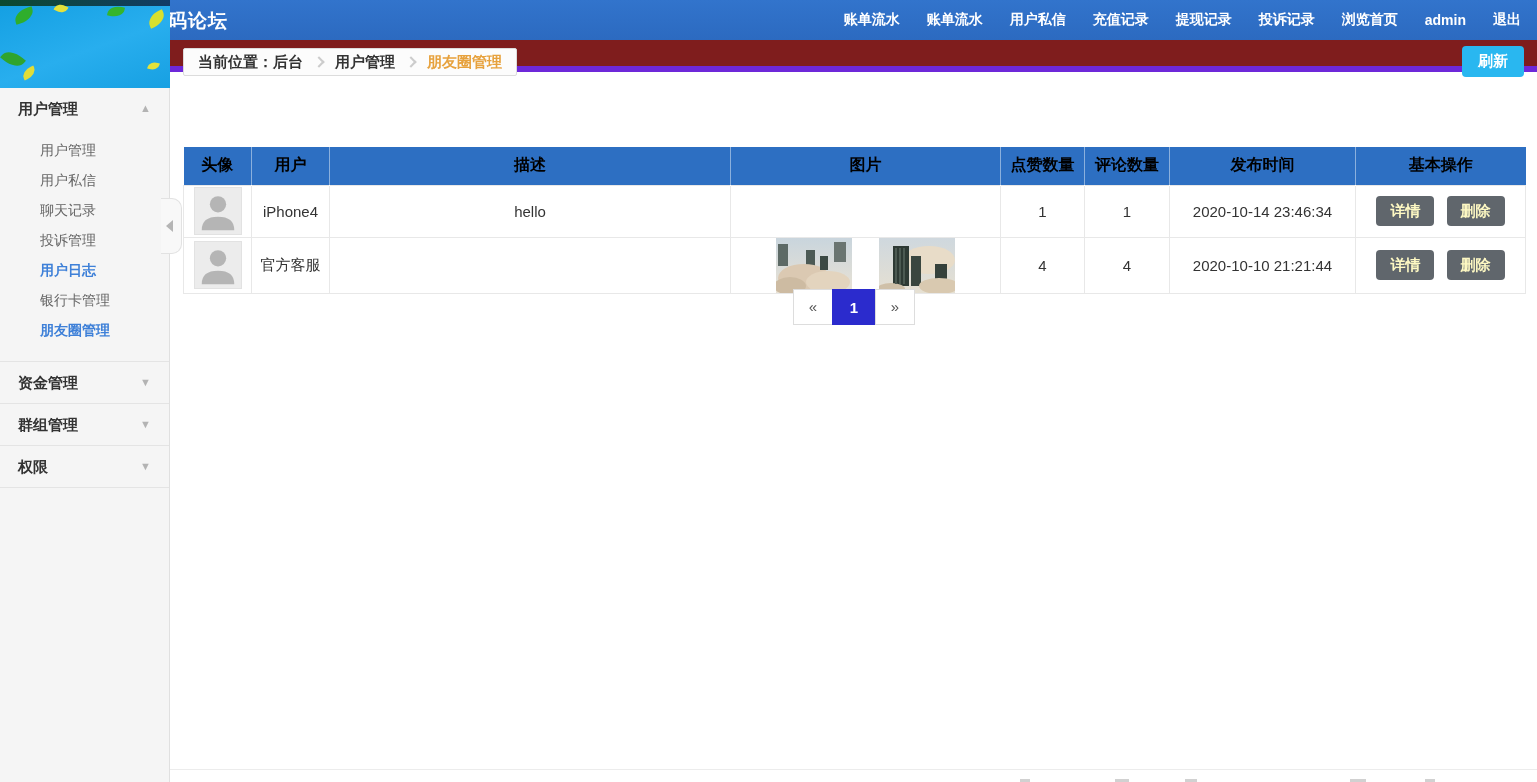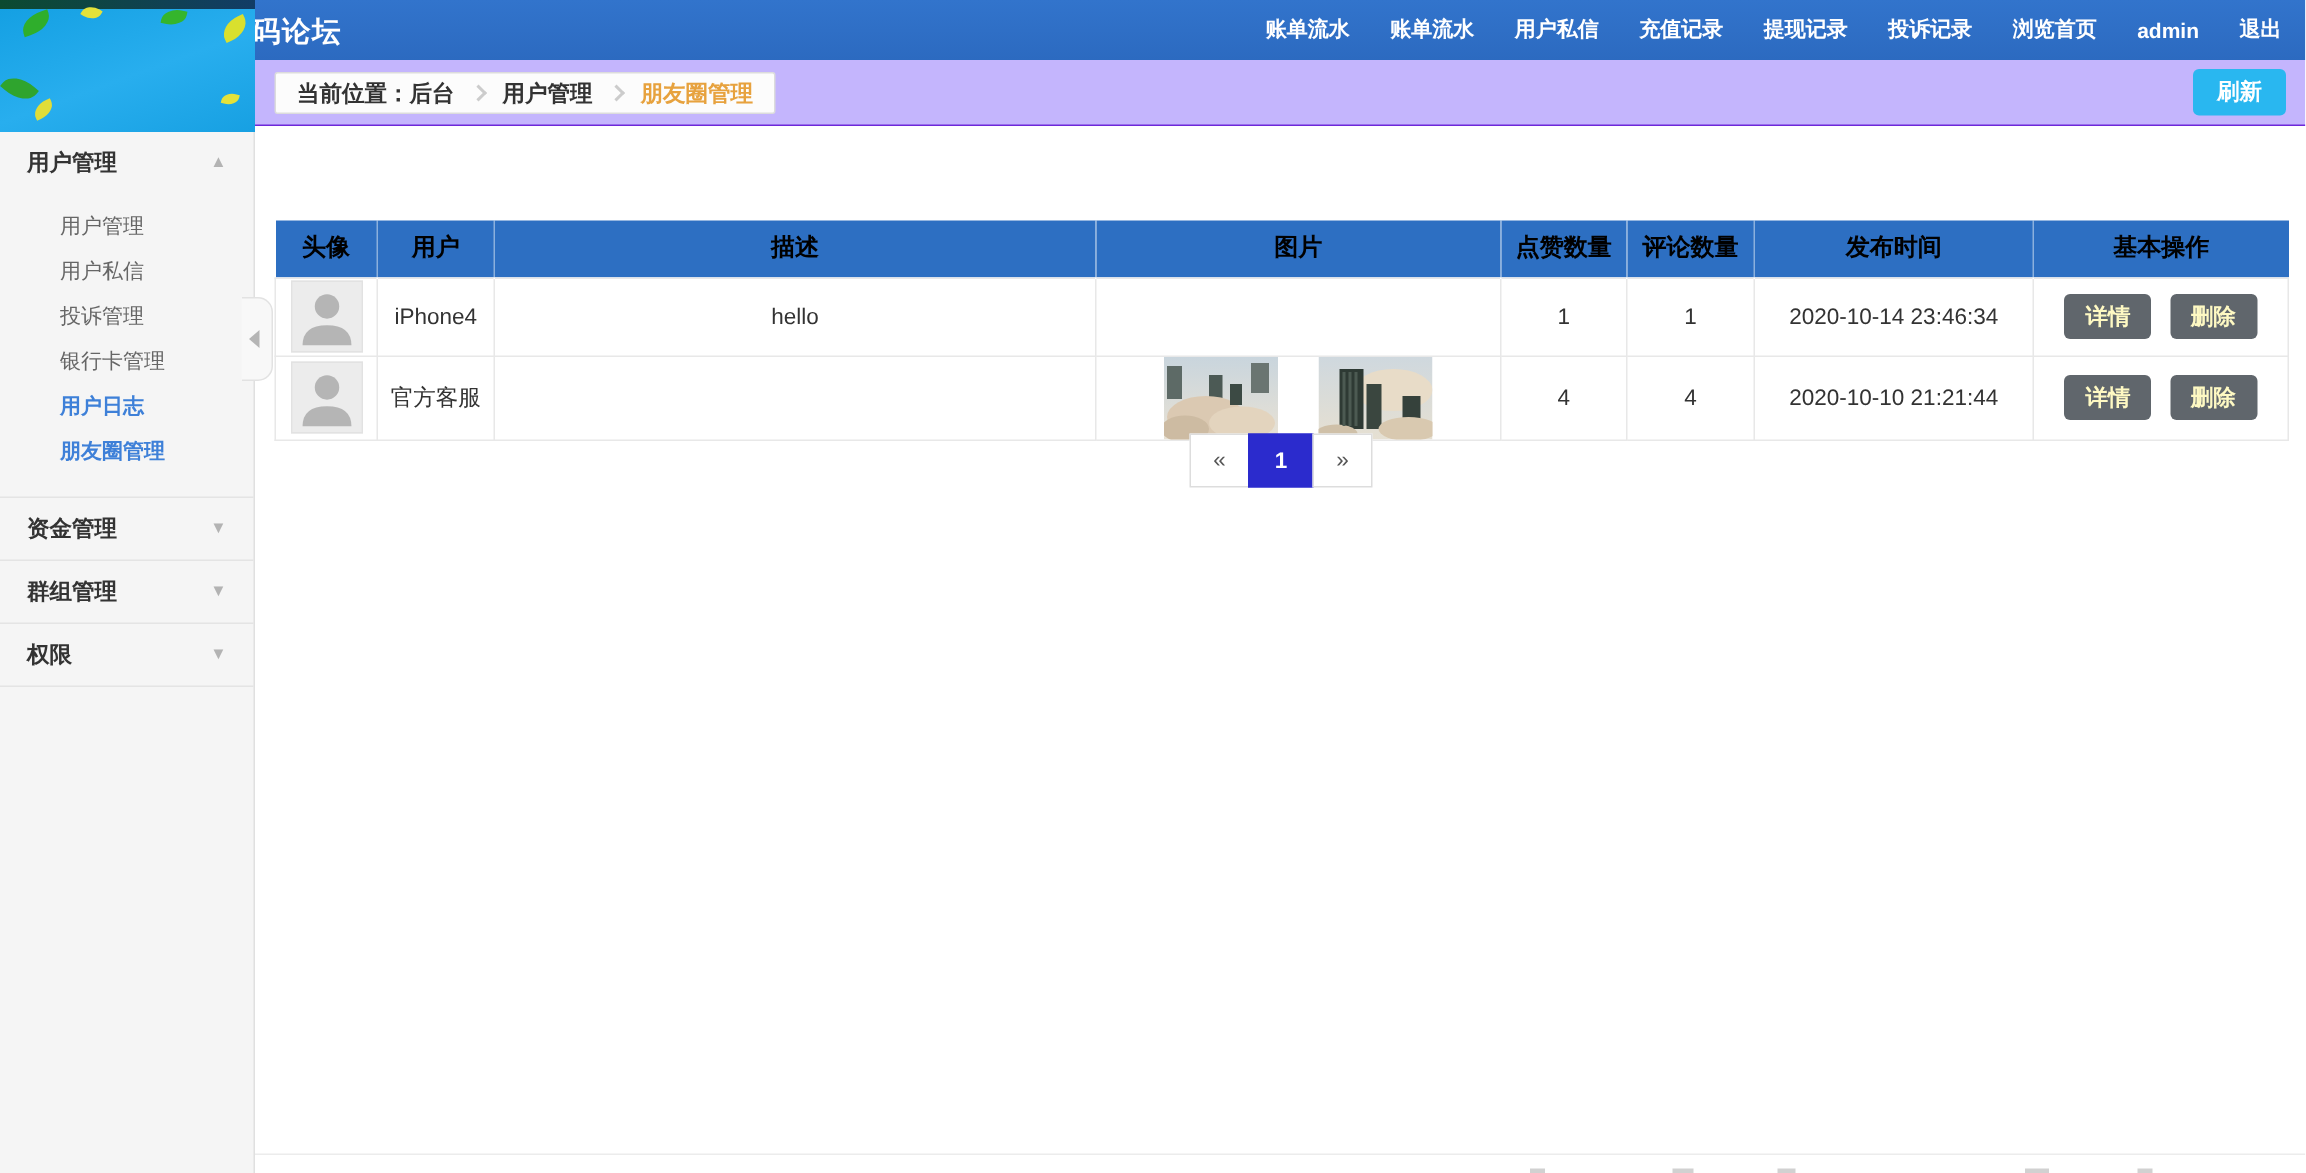--- a/index.html
+++ b/index.html
@@ -24,22 +24,22 @@
   .leaf { position:absolute; border-radius:80% 0 80% 0; }
   .leaf.g1 { left:14px; top:9px;  width:20px; height:13px; background:#2fae2c; transform:rotate(-18deg); }
   .leaf.y1 { left:55px; top:4px;  width:12px; height:9px;  background:#e4e23a; transform:rotate(30deg); }
   .leaf.g2 { left:108px; top:6px; width:16px; height:11px; background:#35b52c; transform:rotate(12deg); }
   .leaf.y2 { left:150px; top:10px; width:13px; height:18px; background:#d9e02e; transform:rotate(65deg); border-radius:0 80% 0 80%; }
   .leaf.g3 { left:2px;  top:52px; width:22px; height:14px; background:#2fa42e; transform:rotate(40deg); }
   .leaf.y3 { left:22px; top:68px; width:14px; height:10px; background:#e0dd38; transform:rotate(-25deg); }
   .leaf.y4 { left:148px; top:62px; width:11px; height:8px; background:#e4e23a; transform:rotate(15deg); }
 
   
-  .crumbbar { position:absolute; left:0; top:40px; width:100%; height:44px; background:#c4b5fd;
-              border-bottom:1px solid #6d28d9; z-index:2; }
+  .crumbbar { position:absolute; left:0; top:40px; width:100%; height:32px; background:#7f1d1d;
+              border-bottom:6px solid #6d28d9; z-index:2; }
   .breadcrumb { position:absolute; left:183px; top:8px; height:28px; display:inline-flex;
                 align-items:center; gap:11px; padding:0 14px; background:#fcfcfc;
                 border:1px solid #dcdcdc; border-radius:2px; }
   .breadcrumb .crumb { font-size:15px; font-weight:bold; color:#333; white-space:nowrap; }
   .breadcrumb .crumb.current { color:#e7a23e; }
   .crumb-sep { width:8px; height:8px; border-top:2px solid #ccc; border-right:2px solid #ccc;
                transform:rotate(45deg); margin:0 1px; }
   .refresh-btn { position:absolute; right:13px; top:6px; width:62px; height:31px; border:none;
                  background:#29b7f0; color:#fff; font-size:15px; font-weight:bold;
                  border-radius:4px; cursor:pointer; font-family:inherit; }
@@ -153,23 +153,24 @@
 
   <div class="sidebar">
     <div class="side-group">
       <div class="side-group-header">
         <span>用户管理</span>
         <span class="caret">▲</span>
       </div>
       <div class="side-sublist">
         <div class="side-item">用户管理</div>
         <div class="side-item">用户私信</div>
+        <div class="side-item">聊天记录</div>
         <div class="side-item">投诉管理</div>
+        <div class="side-item hl">用户日志</div>
         <div class="side-item">银行卡管理</div>
-        <div class="side-item hl">用户日志</div>
         <div class="side-item hl">朋友圈管理</div>
       </div>
     </div>
     <div class="side-group">
       <div class="side-group-header">
         <span>资金管理</span>
         <span class="caret">▼</span>
       </div>
     </div>
     <div class="side-group">

